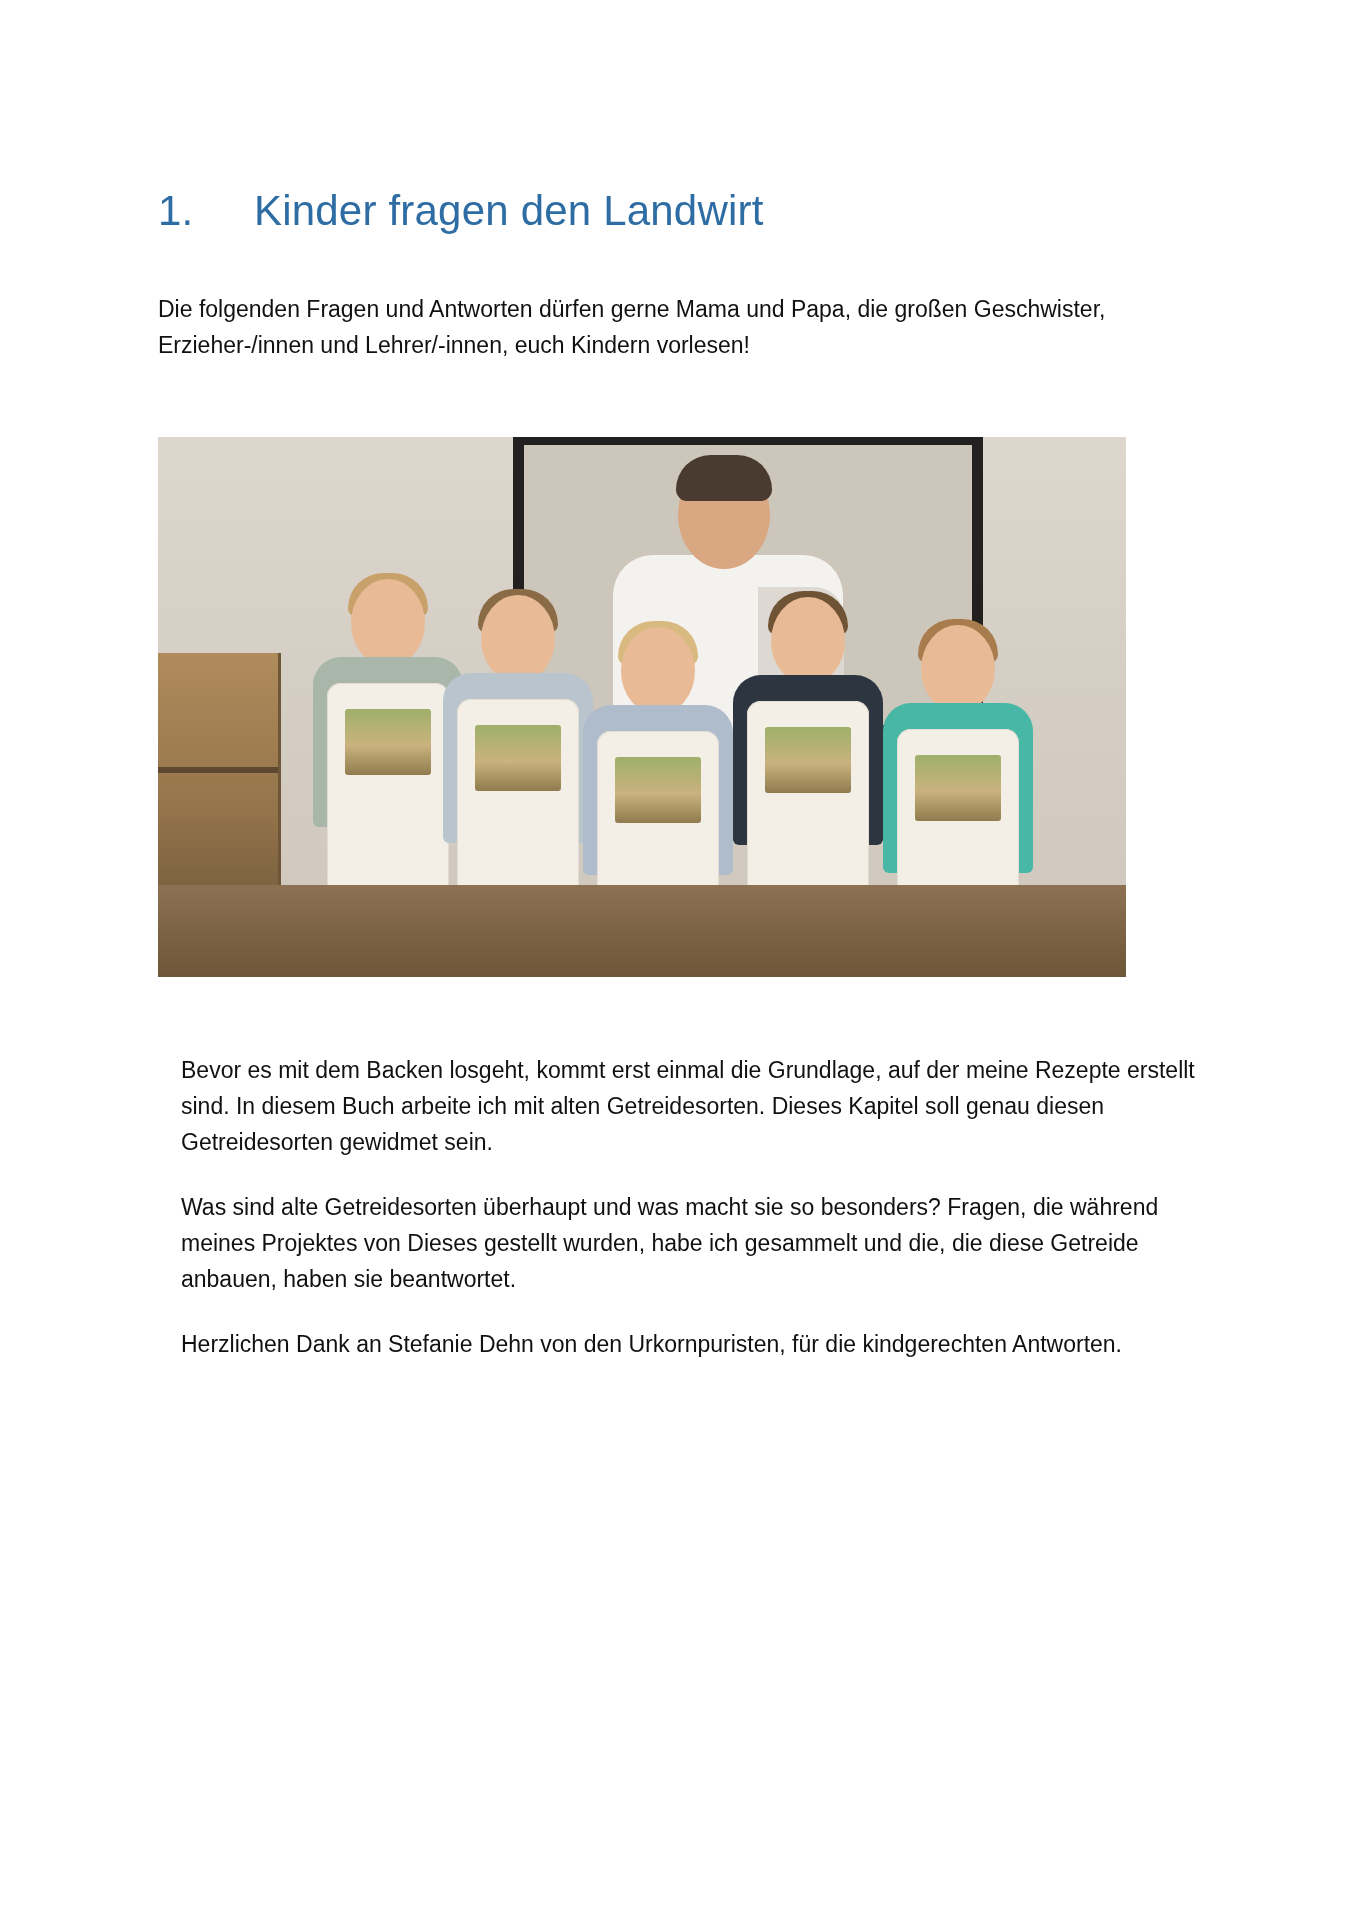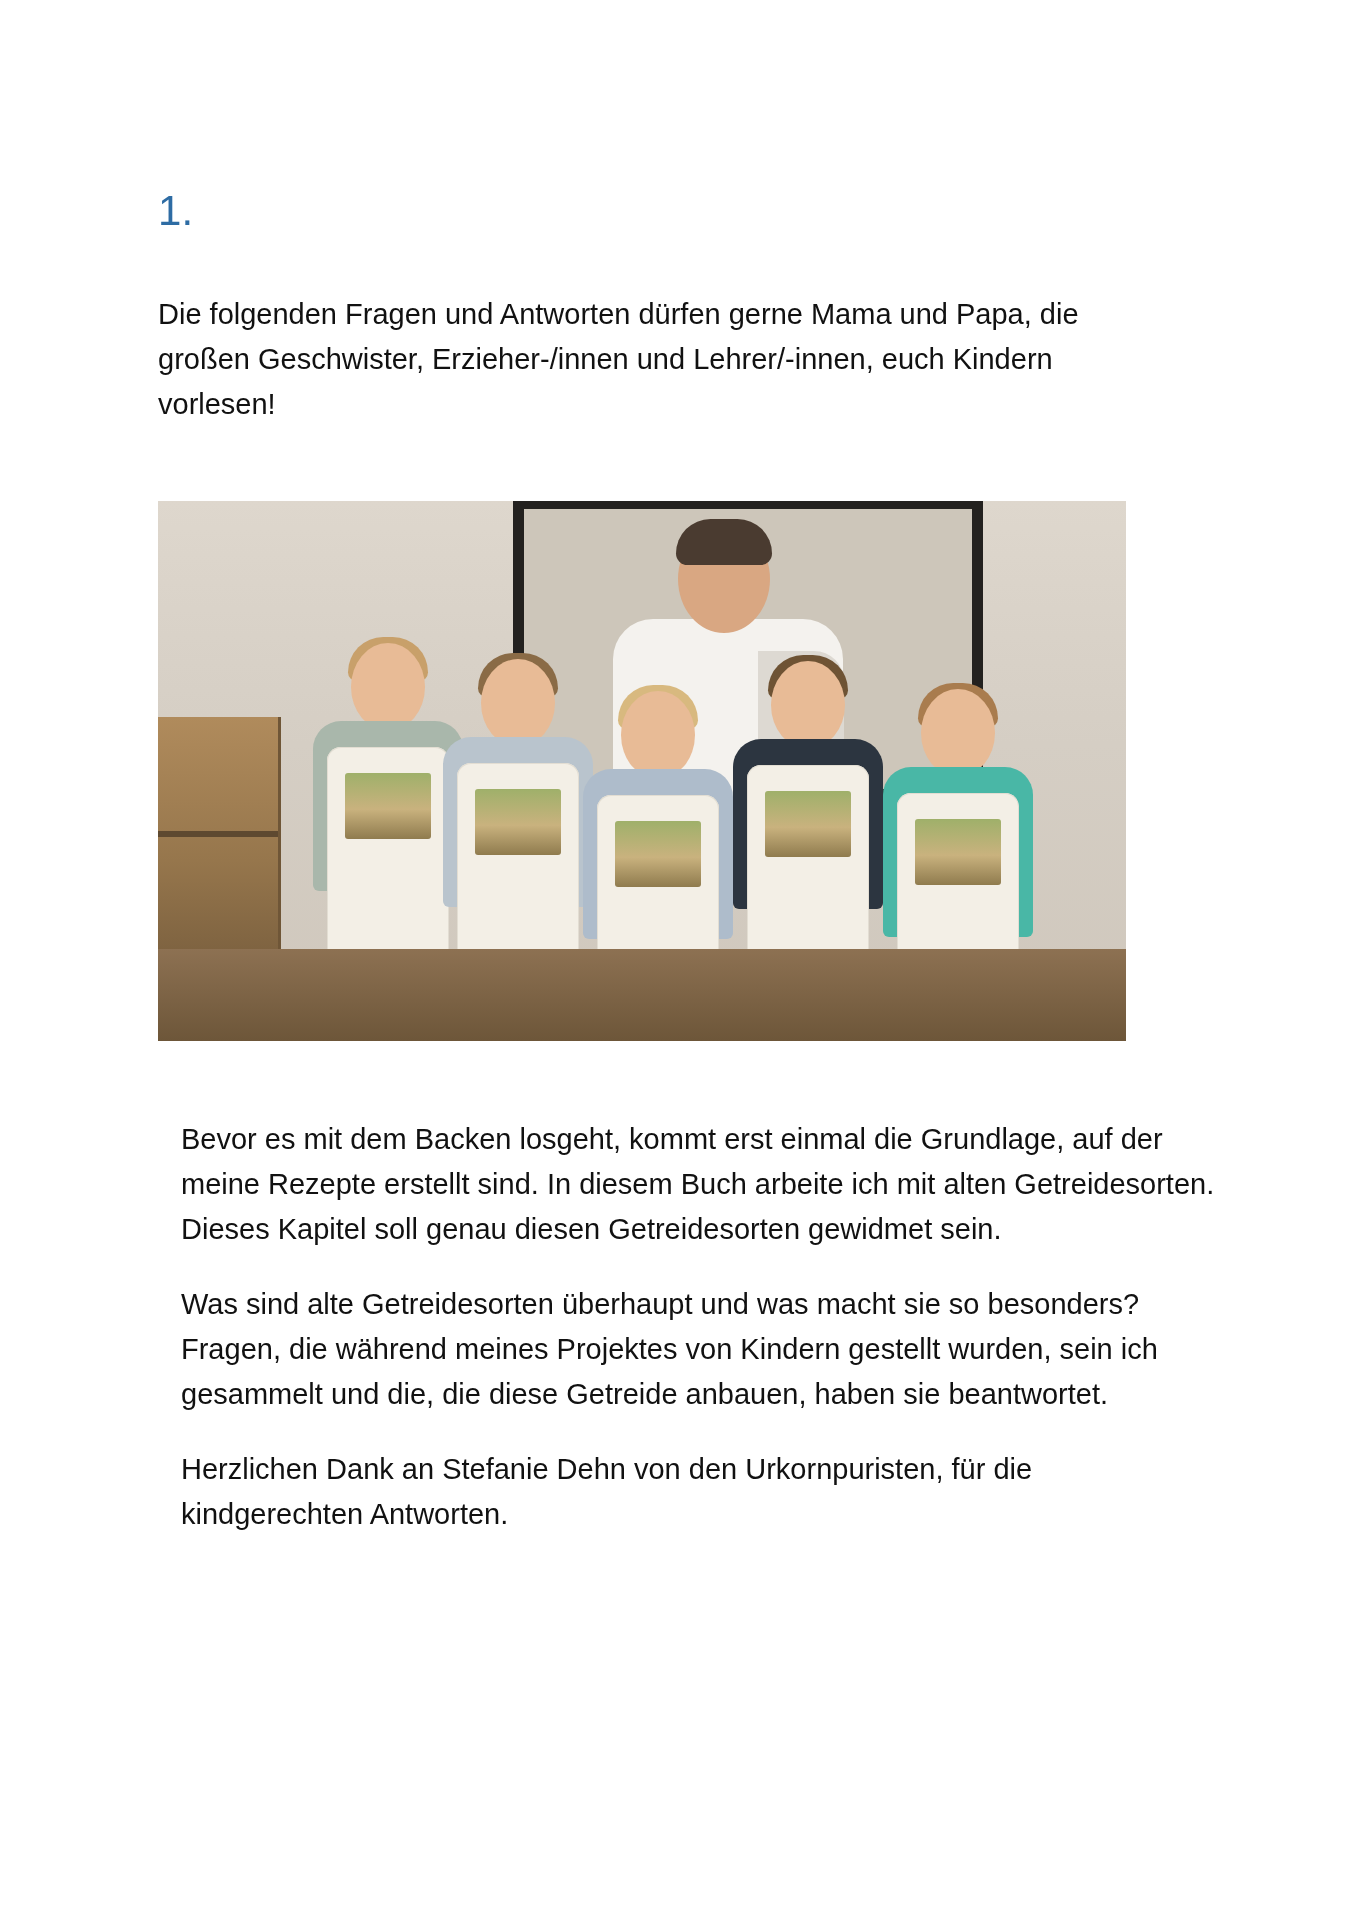--- a/index.html
+++ b/index.html
@@ -42,21 +42,21 @@
   .heading .num {
     width: 96px;
     flex: 0 0 96px;
   }
   .heading .htext {
     white-space: nowrap;
   }
 
   
   .para {
-    font-size: 29px;
+    font-size: 23px;
     line-height: 1.55;
     color: #111111;
     margin: 0;
   }
   .intro {
     margin-top: 58px;
     width: 1010px;
   }
 
   
@@ -176,20 +176,21 @@
   .lower .para { width: 1040px; }
 </style>
 </head>
 <body>
 
 <div class="page">
   <div class="content">
 
     <h1 class="heading">
       <span class="num">1.</span>
+      <span class="htext">Kinder fragen den Landwirt</span>
     </h1>
 
     <p class="para intro">Die folgenden Fragen und Antworten dürfen gerne Mama und Papa, die großen Geschwister, Erzieher-/innen und Lehrer/-innen, euch Kindern vorlesen!</p>
 
     <div class="photo-wrap">
       <div class="photo">
         <div class="wall"></div>
         <div class="screen"></div>
         <div class="screen-inner"></div>
         <div class="cabinet"></div>
@@ -240,18 +241,18 @@
           <div class="jeans"></div>
         </div>
 
         <div class="bench-edge"></div>
         <div class="bench"></div>
       </div>
     </div>
 
     <div class="lower">
       <p class="para">Bevor es mit dem Backen losgeht, kommt erst einmal die Grundlage, auf der meine Rezepte erstellt sind. In diesem Buch arbeite ich mit alten Getreidesorten. Dieses Kapitel soll genau diesen Getreidesorten gewidmet sein.</p>
-      <p class="para">Was sind alte Getreidesorten überhaupt und was macht sie so besonders? Fragen, die während meines Projektes von Kindern gestellt wurden, sein ich gesammelt und die, die diese Getreide anbauen, haben sie beantwortet.</p>
+      <p class="para">Was sind alte Getreidesorten überhaupt und was macht sie so besonders? Fragen, die während meines Projektes von Dieses gestellt wurden, habe ich gesammelt und die, die diese Getreide anbauen, haben sie beantwortet.</p>
       <p class="para">Herzlichen Dank an Stefanie Dehn von den Urkornpuristen, für die kindgerechten Antworten.</p>
     </div>
 
   </div>
 </div>
 
 </body></html>

